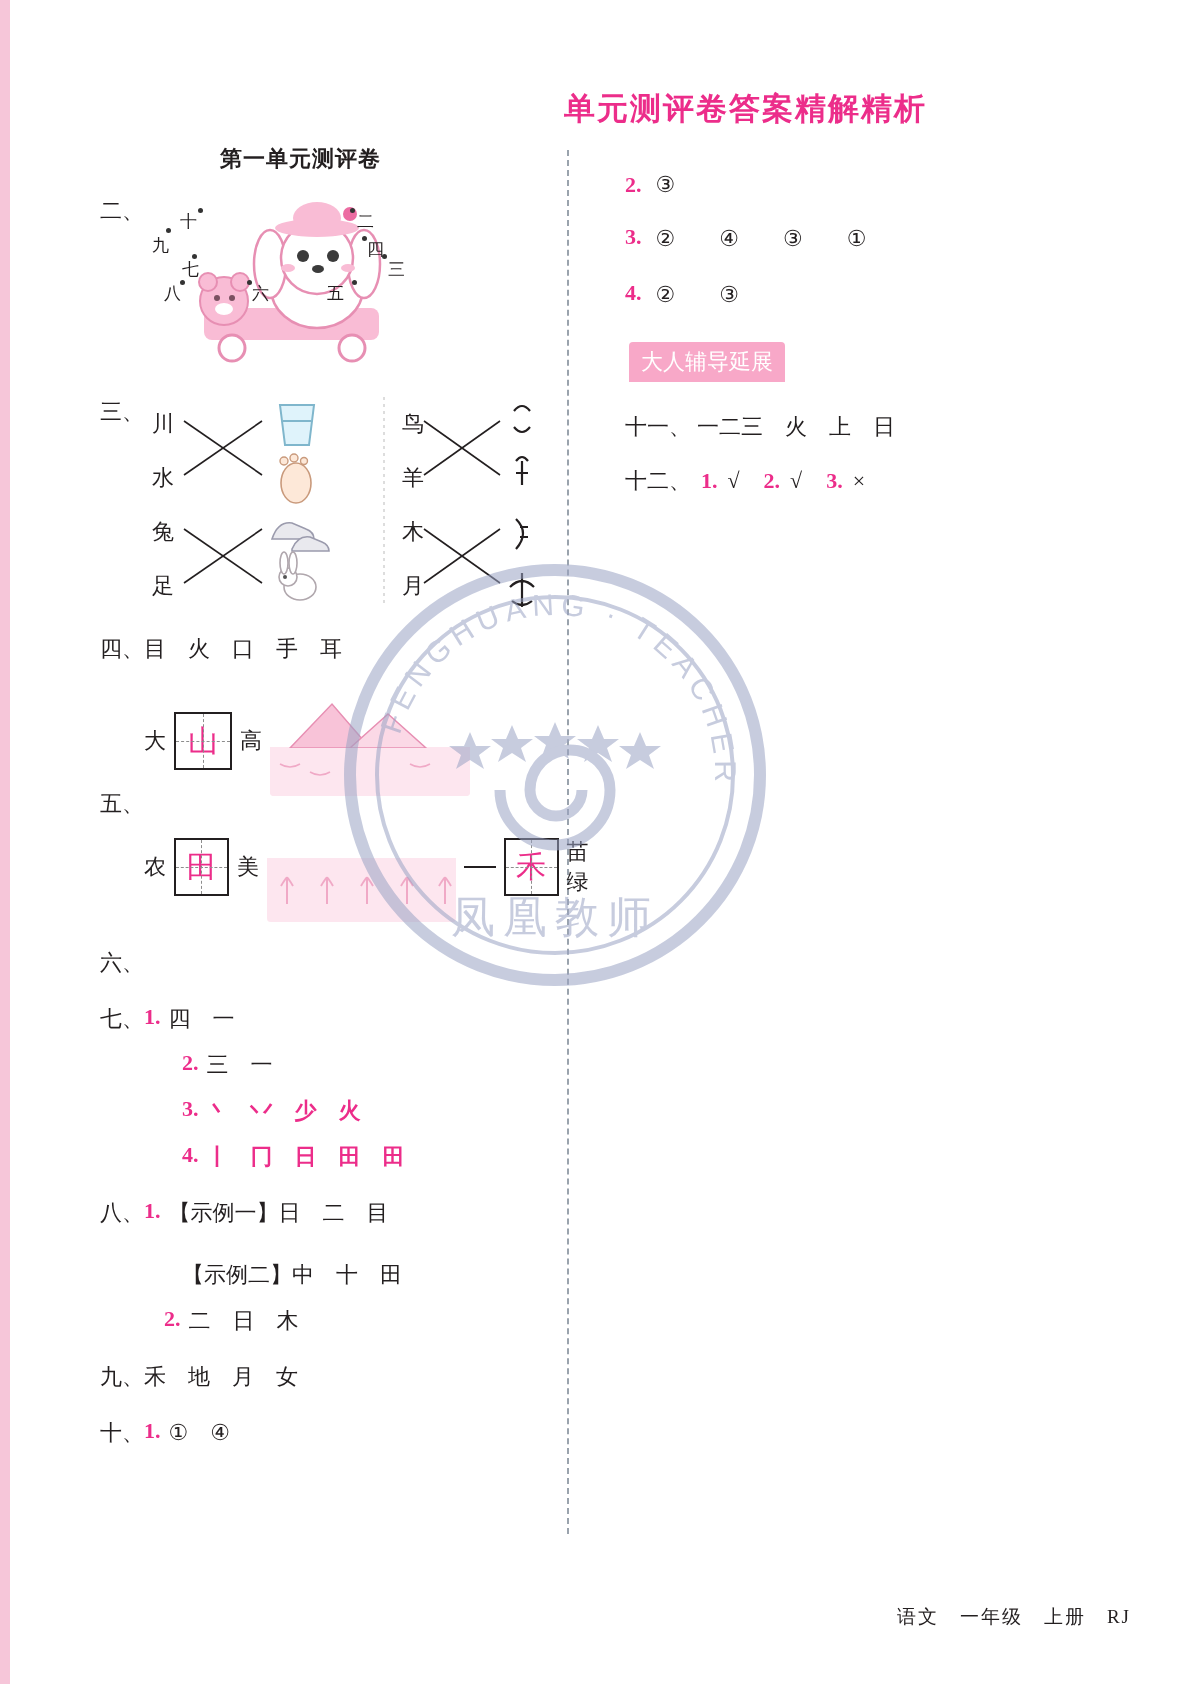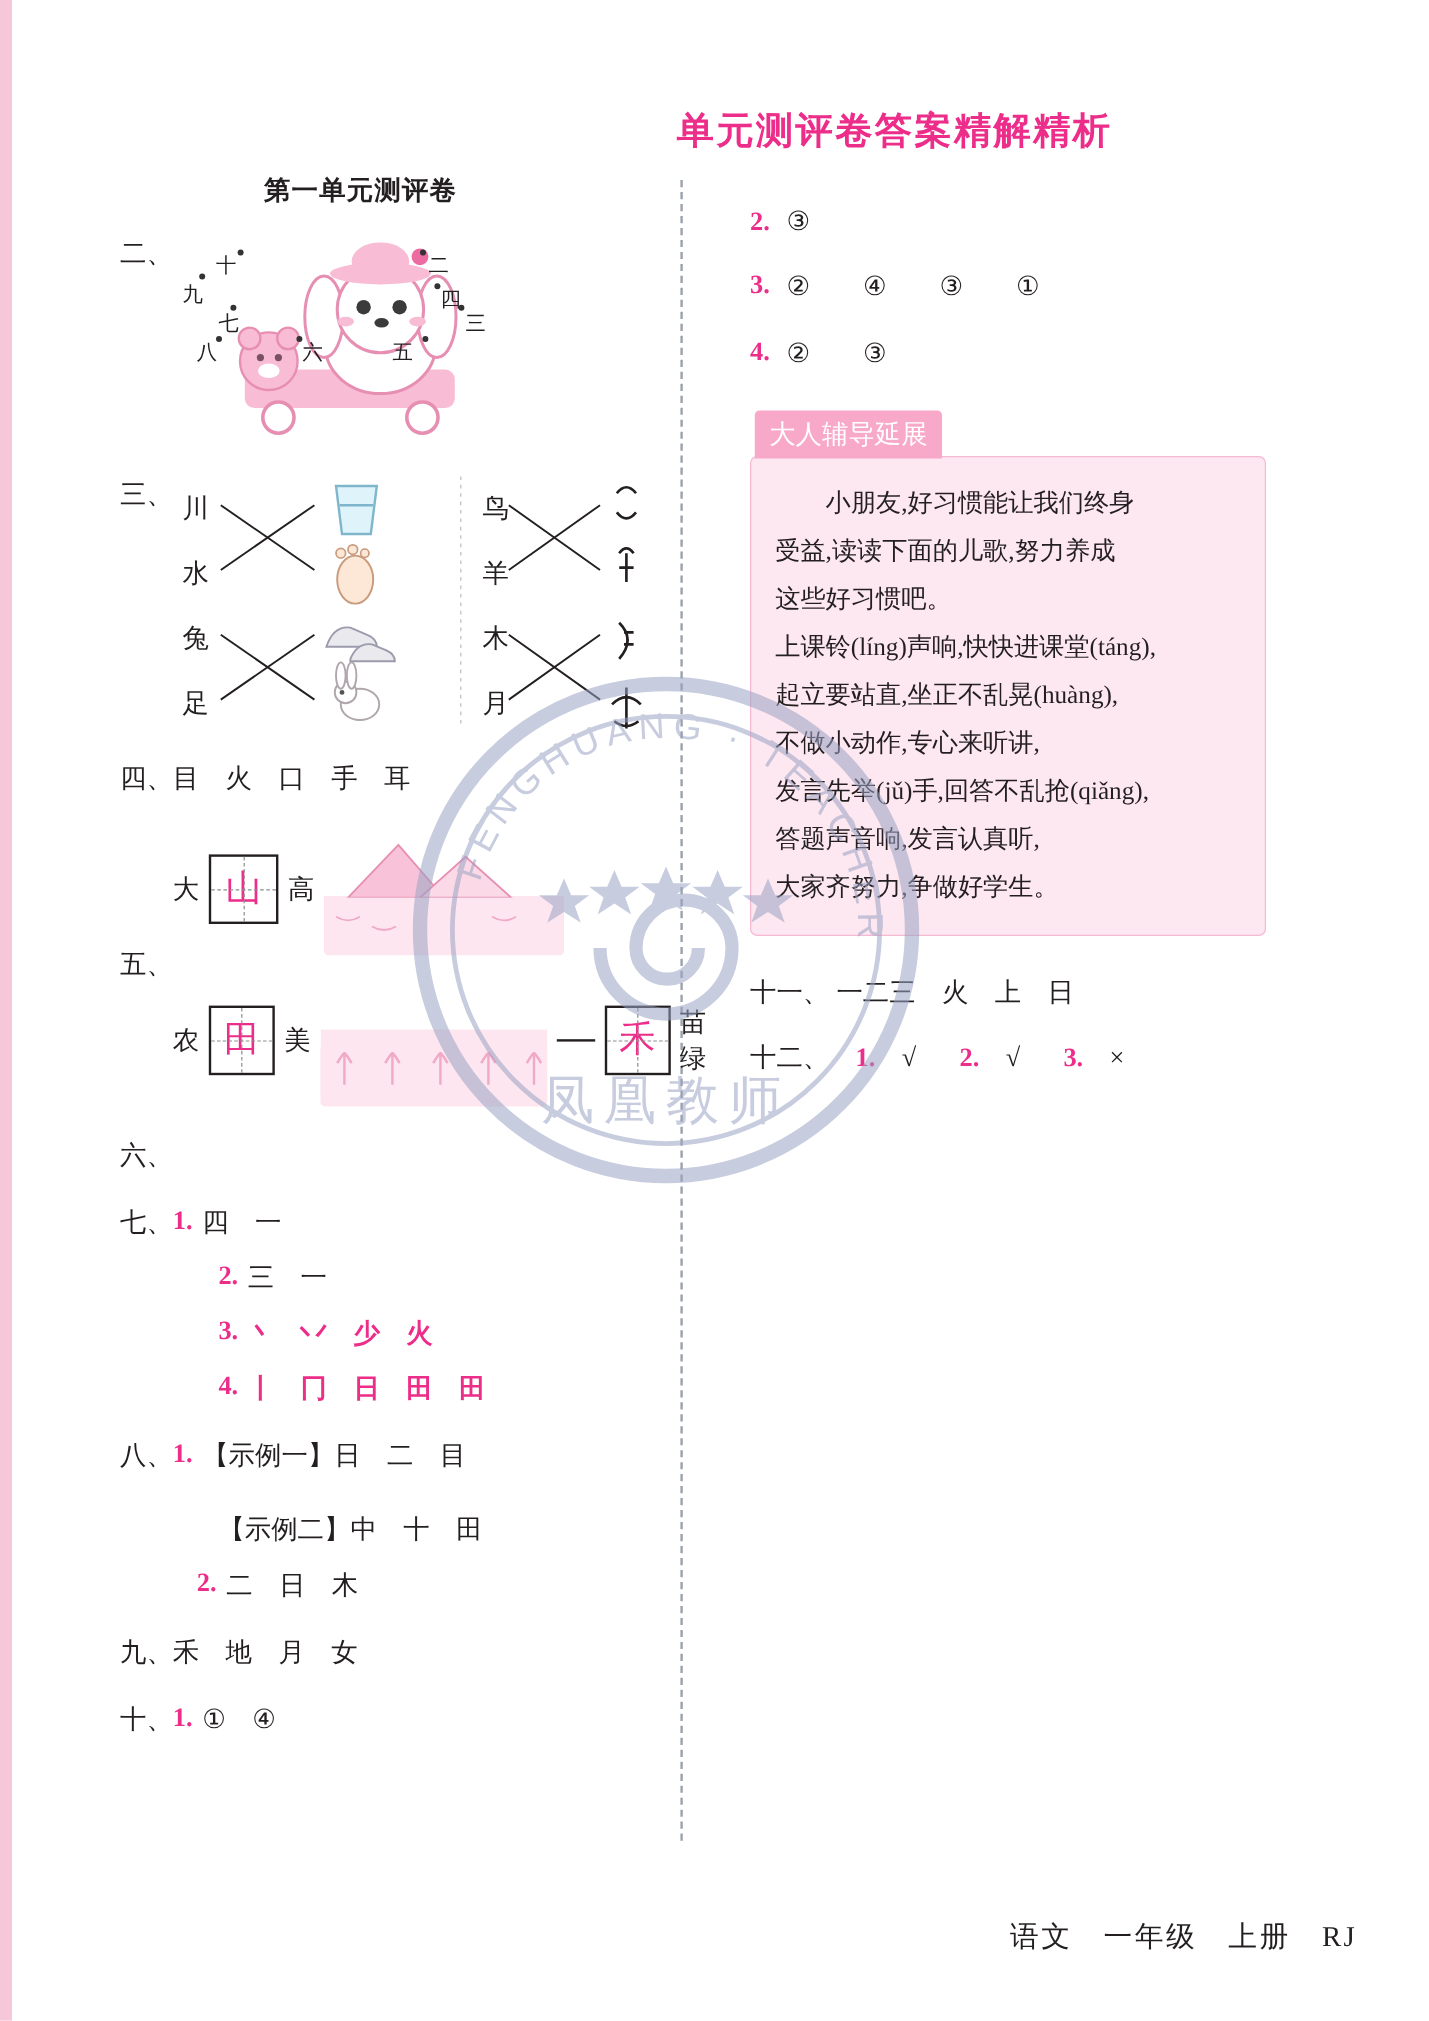--- a/index.html
+++ b/index.html
@@ -80,21 +80,21 @@
     background:#fde7f0;border:1px solid #f6b9d2;border-radius:6px;
     padding:18px 20px 20px 20px;
     font-size:21px;line-height:40px;
     color:#231f20;
   }
   .tipbox p{margin:0;}
   .indent{text-indent:2em;}
   
   .footer{
     position:absolute;right:60px;bottom:54px;
-    font-size:24px;letter-spacing:2px;
+    font-size:19px;letter-spacing:2px;
   }
   
   .wm{
     position:absolute;left:330px;top:560px;width:430px;height:430px;
     opacity:.55;pointer-events:none;
   }
 </style>
 </head>
 <body>
 
@@ -336,38 +336,27 @@
     <div style="display:flex;gap:14px;margin-top:26px;">
       <span class="pink ans-sp">3.</span>
       <span class="ans-sp">②　　④　　③　　①</span>
     </div>
     <div style="display:flex;gap:14px;margin-top:26px;margin-bottom:30px;">
       <span class="pink ans-sp">4.</span>
       <span class="ans-sp">②　　③</span>
     </div>
 
     <div class="tipflag">大人辅导延展</div>
-    <div class="tipbox">
-      <p class="indent">小朋友,好习惯能让我们终身</p>
-      <p>受益,读读下面的儿歌,努力养成</p>
-      <p>这些好习惯吧。</p>
-      <p>上课铃(líng)声响,快快进课堂(táng),</p>
-      <p>起立要站直,坐正不乱晃(huàng),</p>
-      <p>不做小动作,专心来听讲,</p>
-      <p>发言先举(jǔ)手,回答不乱抢(qiǎng),</p>
-      <p>答题声音响,发言认真听,</p>
-      <p>大家齐努力,争做好学生。</p>
-    </div>
 
     <div style="display:flex;gap:6px;margin-top:32px;">
       <span class="ans-sp">十一、</span>
       <span class="ans-sp">一二三　火　上　日</span>
     </div>
 
-    <div style="display:flex;gap:22px;align-items:baseline;margin-top:24px;">
+    <div style="display:flex;gap:10px;align-items:baseline;margin-top:24px;">
       <span class="ans-sp">十二、</span>
       <span class="pink ans-sp">1.</span>
       <span class="ans-sp">√</span>
       <span class="pink ans-sp" style="margin-left:14px;">2.</span>
       <span class="ans-sp">√</span>
       <span class="pink ans-sp" style="margin-left:14px;">3.</span>
       <span class="ans-sp">×</span>
     </div>
 
   </div>

